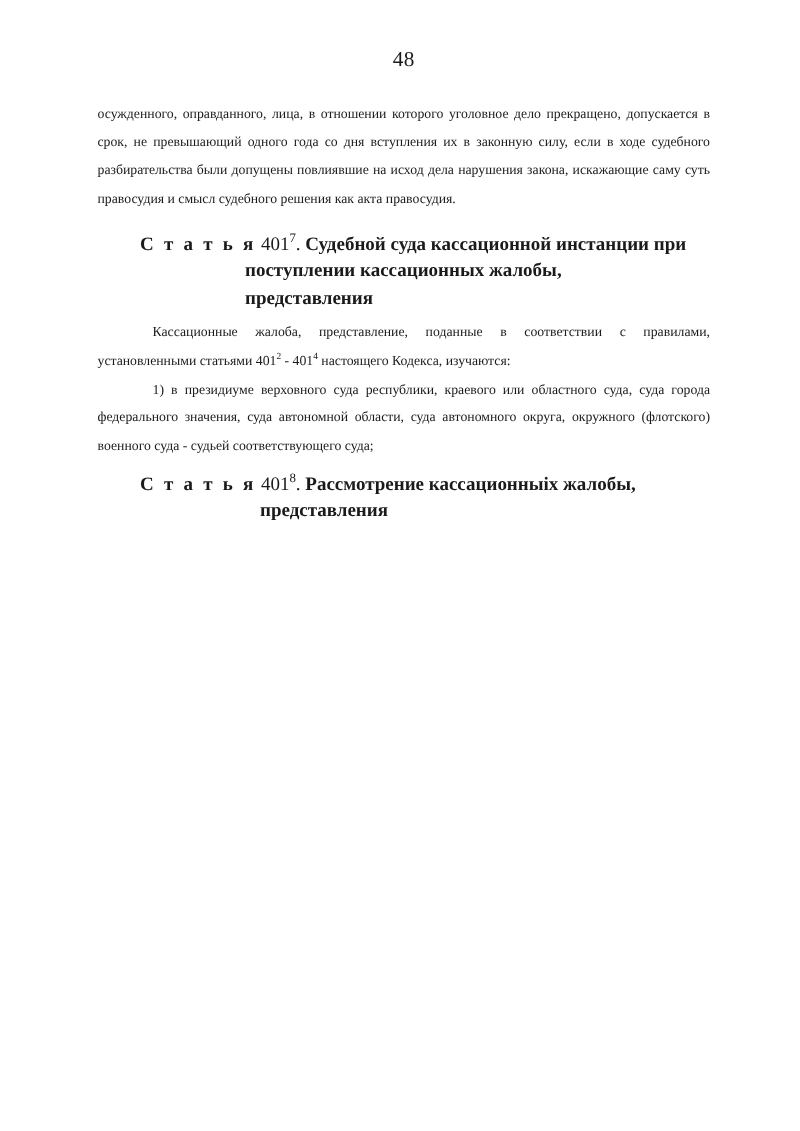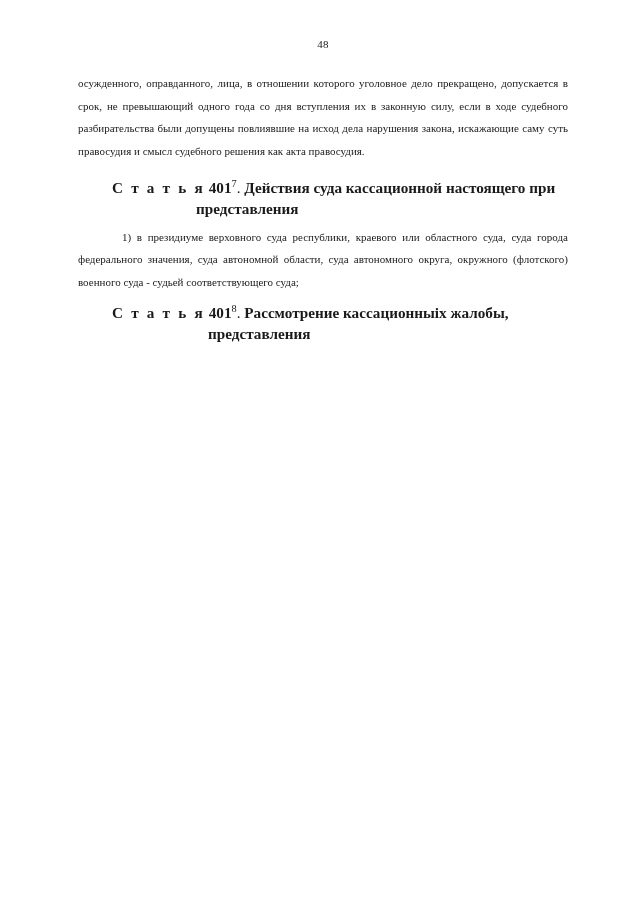--- a/index.html
+++ b/index.html
@@ -16,21 +16,21 @@
   }
   .page {
     position: relative;
     width: 640px;
     height: 905px;
     box-sizing: border-box;
     padding: 38px 72px 40px 78px;
   }
   .page-number {
     text-align: center;
-    font-size: 11px;
+    font-size: 17px;
     margin: 0 0 22px 0;
     letter-spacing: 0.2px;
   }
   .body-text p {
     margin: 0;
     font-size: 11px;
     line-height: 2.06;
     text-align: justify;
     text-justify: inter-word;
     hyphens: none;
@@ -44,21 +44,21 @@
     line-height: 1.42;
     text-align: left;
     padding-left: 34px;
     text-indent: 0;
   }
   .article-head .art-word {
     font-weight: bold;
     letter-spacing: 2.2px;
   }
   .article-head .art-num {
-    font-weight: bold;
+    font-weight: normal;
     letter-spacing: 0;
   }
   .article-head .art-title {
     font-weight: bold;
   }
   .article-head .art-title-2 {
     display: block;
     font-weight: bold;
     padding-left: 84px;
   }
@@ -82,26 +82,28 @@
 
   <div class="body-text">
 
     <p>осужденного, оправданного, лица, в отношении которого уголовное дело прекращено, допускается в срок, не превышающий одного года со дня вступления их в законную силу, если в ходе судебного разбирательства были допущены повлиявшие на исход дела нарушения закона, искажающие саму суть правосудия и смысл судебного решения как акта правосудия.</p>
 
     <div class="spacer-sm"></div>
 
     <div class="article-head">
       <span class="art-word">С т а т ь я</span>
       <span class="art-num">401</span><sup>7</sup><span>.</span>
-      <span class="art-title">Действия суда кассационной настоящего при</span>
+      <span class="art-title">Судебной суда кассационной инстанции при</span>
+      <span class="art-title-2">поступлении кассационных жалобы,</span>
       <span class="art-title-2">представления</span>
     </div>
 
     <div class="spacer-xs"></div>
 
+    <p class="indent" id="seg-p2">Кассационные жалоба, представление, поданные в соответствии с правилами, установленными статьями 401<sup>2</sup> - 401<sup>4</sup> настоящего Кодекса, изучаются:</p>
 
     <p class="indent">1) в президиуме верховного суда республики, краевого или областного суда, суда города федерального значения, суда автономной области, суда автономного округа, окружного (флотского) военного суда - судьей соответствующего суда;</p>
 
 
     <div class="spacer-xs"></div>
 
     <div class="article-head second">
       <span class="art-word">С т а т ь я</span>
       <span class="art-num">401</span><sup>8</sup><span>.</span>
       <span class="art-title">Рассмотрение кассационныix  жалобы,</span>

